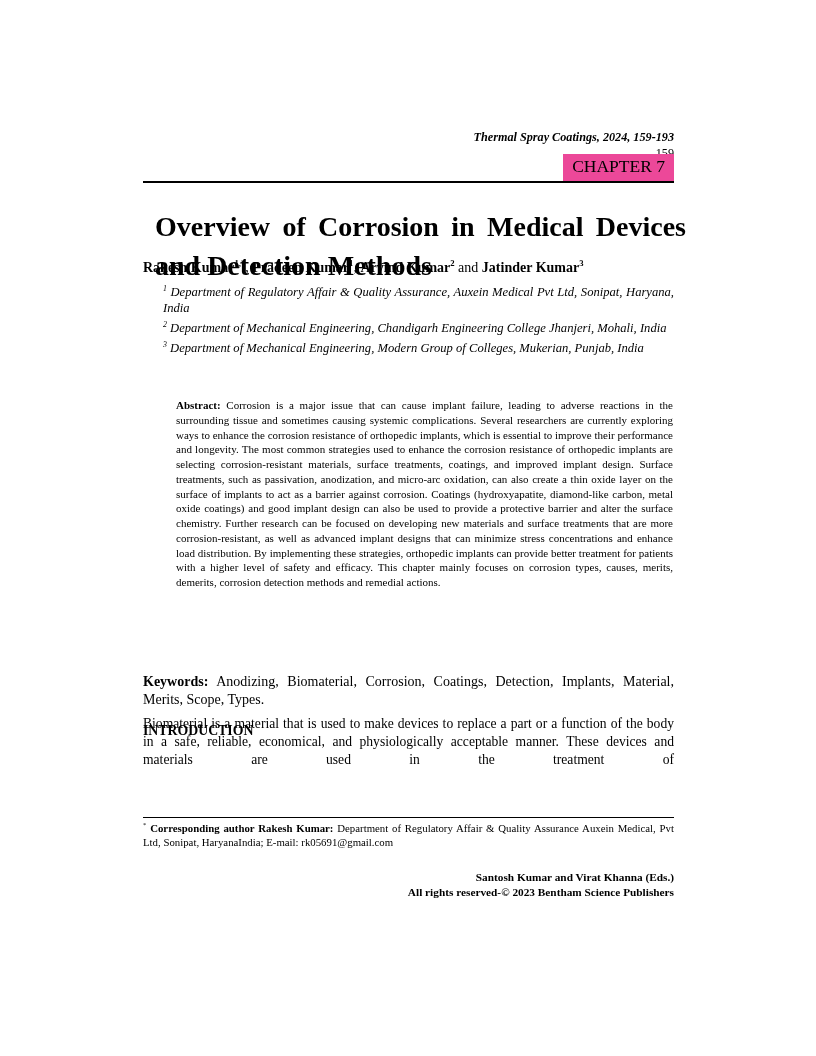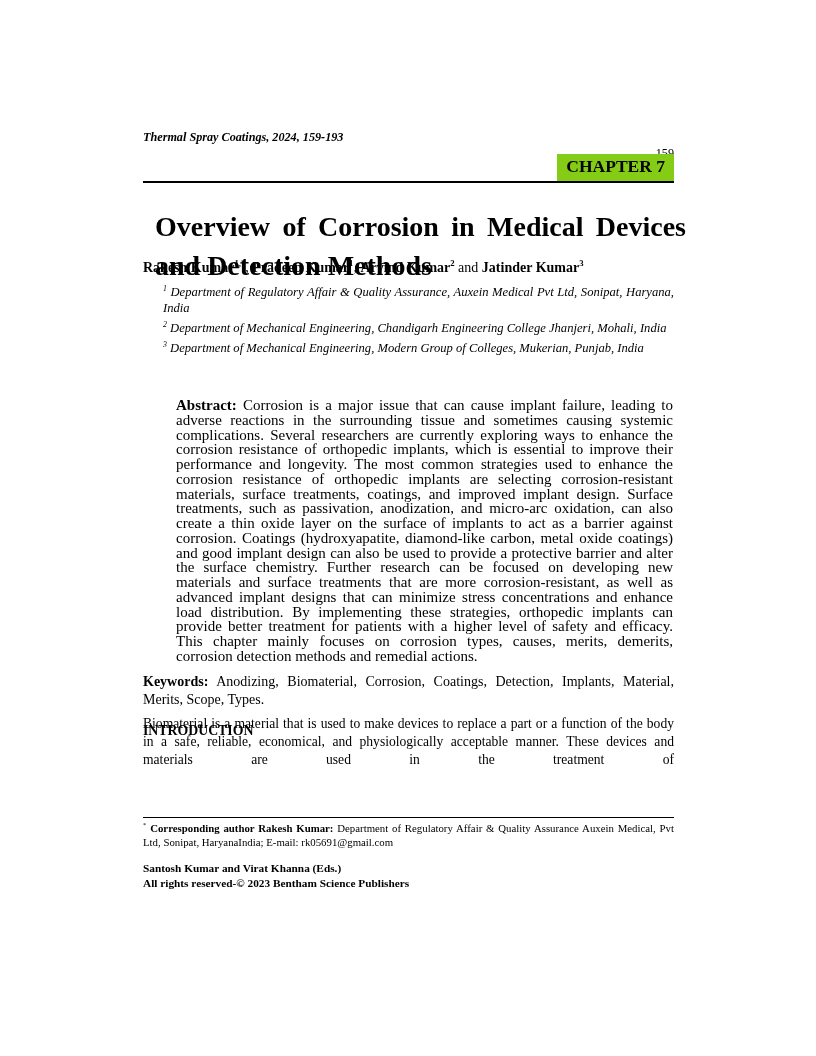--- a/index.html
+++ b/index.html
@@ -18,31 +18,31 @@
     left: 143px;
     top: 0;
     width: 531px;
     height: 100%;
   }
   sup { font-size: 62%; line-height: 0; vertical-align: super; }
 
   
   .running-head {
     position: absolute; top: 130px; width: 100%;
-    text-align: left; font-size: 12.2px;
+    text-align: right; font-size: 12.2px;
   }
   .rh-title { font-weight: bold; font-style: italic; }
   .rh-page { position: absolute; right: 0; top: 16px; font-weight: normal; font-style: normal; }
 
   
   .chapter-row { position: absolute; top: 154px; width: 100%; text-align: right; }
   .chapter-badge {
     display: inline-block;
-    background: #84cc16;
-    font-weight: bold;
+    background: #ec4899;
+    font-weight: normal;
     font-size: 17.5px;
     padding: 2px 9px 4px 9px;
     text-align: center;
   }
   .head-rule { position: absolute; top: 181px; width: 100%; border-bottom: 2px solid #000; }
 
   
   .title {
     position: absolute; top: 195px; width: 100%; margin: 12px;
     font-size: 28px; line-height: 39px; font-weight: bold;
@@ -52,21 +52,21 @@
   .authors b { font-weight: bold; }
   .affiliations {
     position: absolute; top: 285px; width: 100%;
     font-style: italic; font-size: 12.6px; line-height: 15.5px;
   }
   .affiliation { text-align: justify; text-align-last: left; margin-bottom: 4.5px; margin-left: 20px; }
 
   
   .abstract {
     position: absolute; top: 398px; left: 33px; width: 497px; margin: 0;
-    font-size: 15px; line-height: 14.75px;
+    font-size: 11px; line-height: 14.75px;
     text-align: justify; text-align-last: left;
   }
 
   
   .keywords {
     position: absolute; top: 673px; width: 100%; margin: 0;
     font-size: 14px; line-height: 17.5px;
     text-align: justify; text-align-last: left;
   }
   .section-heading {
@@ -83,22 +83,22 @@
   .footnote-block {
     position: absolute; left: 143px; top: 817px; width: 531px;
     border-top: 1.5px solid #000;
   }
   .footnote {
     padding-top: 4px;
     font-size: 10.8px; line-height: 13.8px;
     text-align: justify; text-align-last: left;
   }
   .imprint {
-    margin-top: 11px;
-    text-align: left; font-weight: bold;
+    margin-top: 20px;
+    text-align: right; font-weight: bold;
     font-size: 11.3px; line-height: 15.5px;
   }
 </style>
 </head>
 <body>
 
 <div class="page">
   <div class="content">
 
     <div class="running-head">

